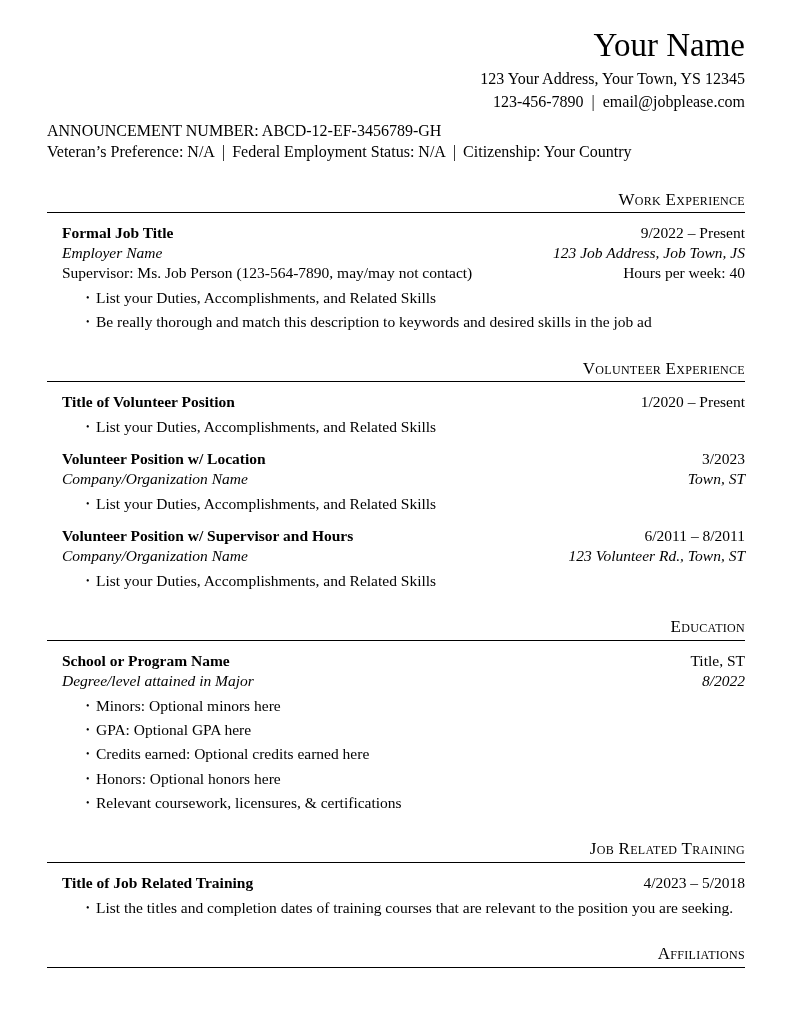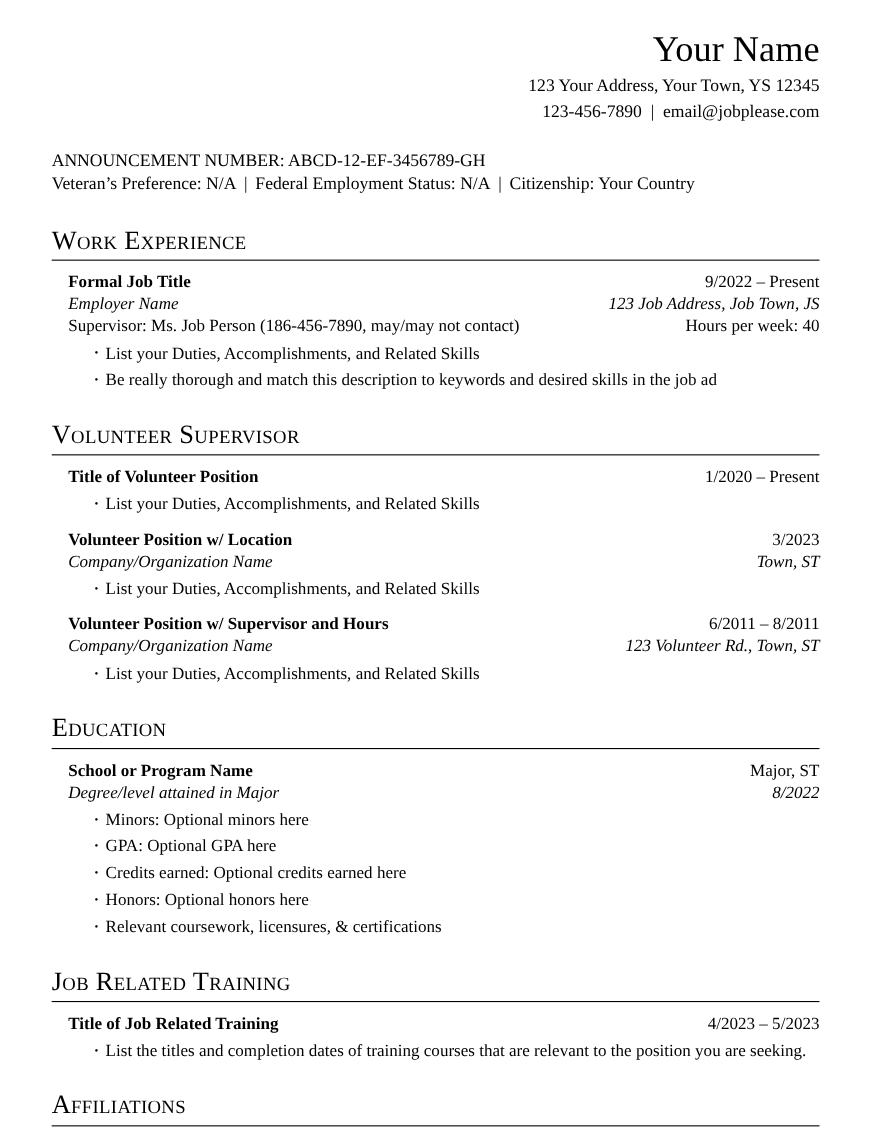--- a/index.html
+++ b/index.html
@@ -11,30 +11,30 @@
   }
   .page { width:794px; min-height:1028px; padding:26px 49px 40px 47px; background:#fff; }
 
   
   .header { text-align:right; }
   .name { font-size:33px; font-weight:400; line-height:1.2; }
   .contact-line { font-size:16px; margin-top:3px; line-height:1.25; }
   .pipe { padding:0 8px; }
 
   
-  .announcement { margin-top:24px; font-size:16px; }
+  .announcement { margin-top:8px; font-size:16px; }
   .ann-line { line-height:1.35; }
   .pipe2 { padding:0 7px; }
 
   
   .section { margin-top:27px; }
   .section-heading {
-    font-variant:small-caps; font-weight:400; font-size:24px;
+    font-variant:small-caps; font-weight:400; font-size:17px;
     letter-spacing:0.3px; line-height:1.15;
-    border-bottom:1px solid #000; padding-bottom:3px;
+    border-bottom:1px solid #000; padding-bottom:3px;text-align:right;
   }
   .entry { margin:10px 0 0 15px; }
   .entry + .entry { margin-top:13px; }
   .row { display:flex; justify-content:space-between; align-items:center; line-height:1.28; }
   .row .right { text-align:right; white-space:nowrap; margin-left:14px; }
   .bold { font-weight:700; }
   .ital { font-style:italic; }
 
   
   .bullets { list-style:none; margin:5px 0 2px 24px; }
@@ -67,38 +67,38 @@
     <div class="entry">
       <div class="row">
         <span class="bold">Formal Job Title</span>
         <span class="right">9/2022 – Present</span>
       </div>
       <div class="row">
         <span class="ital">Employer Name</span>
         <span class="ital right">123 Job Address, Job Town, JS</span>
       </div>
       <div class="row">
-        <span>Supervisor: Ms. Job Person (186-456-7890, may/may not contact)</span>
+        <span>Supervisor: Ms. Job Person (123-564-7890, may/may not contact)</span>
         <span class="right">Hours per week: 40</span>
       </div>
       <ul class="bullets">
         <li>
           <span class="dot">•</span>
           <span class="btext">List your Duties, Accomplishments, and Related Skills</span>
         </li>
         <li>
           <span class="dot">•</span>
           <span class="btext">Be really thorough and match this description to keywords and desired skills in the job ad</span>
         </li>
       </ul>
     </div>
   </section>
 
   <section class="section">
-    <h2 class="section-heading">Volunteer Supervisor</h2>
+    <h2 class="section-heading">Volunteer Experience</h2>
 
     <div class="entry">
       <div class="row">
         <span class="bold">Title of Volunteer Position</span>
         <span class="right">1/2020 – Present</span>
       </div>
       <ul class="bullets">
         <li>
           <span class="dot">•</span>
           <span class="btext">List your Duties, Accomplishments, and Related Skills</span>
@@ -139,21 +139,21 @@
         </li>
       </ul>
     </div>
   </section>
 
   <section class="section">
     <h2 class="section-heading">Education</h2>
     <div class="entry">
       <div class="row">
         <span class="bold">School or Program Name</span>
-        <span class="right">Major, ST</span>
+        <span class="right">Title, ST</span>
       </div>
       <div class="row">
         <span class="ital">Degree/level attained in Major</span>
         <span class="ital right">8/2022</span>
       </div>
       <ul class="bullets">
         <li>
           <span class="dot">•</span>
           <span class="btext">Minors: Optional minors here</span>
         </li>
@@ -175,21 +175,21 @@
         </li>
       </ul>
     </div>
   </section>
 
   <section class="section">
     <h2 class="section-heading">Job Related Training</h2>
     <div class="entry">
       <div class="row">
         <span class="bold">Title of Job Related Training</span>
-        <span class="right">4/2023 – 5/2023</span>
+        <span class="right">4/2023 – 5/2018</span>
       </div>
       <ul class="bullets">
         <li>
           <span class="dot">•</span>
           <span class="btext">List the titles and completion dates of training courses that are relevant to the position you are seeking.</span>
         </li>
       </ul>
     </div>
   </section>
 

